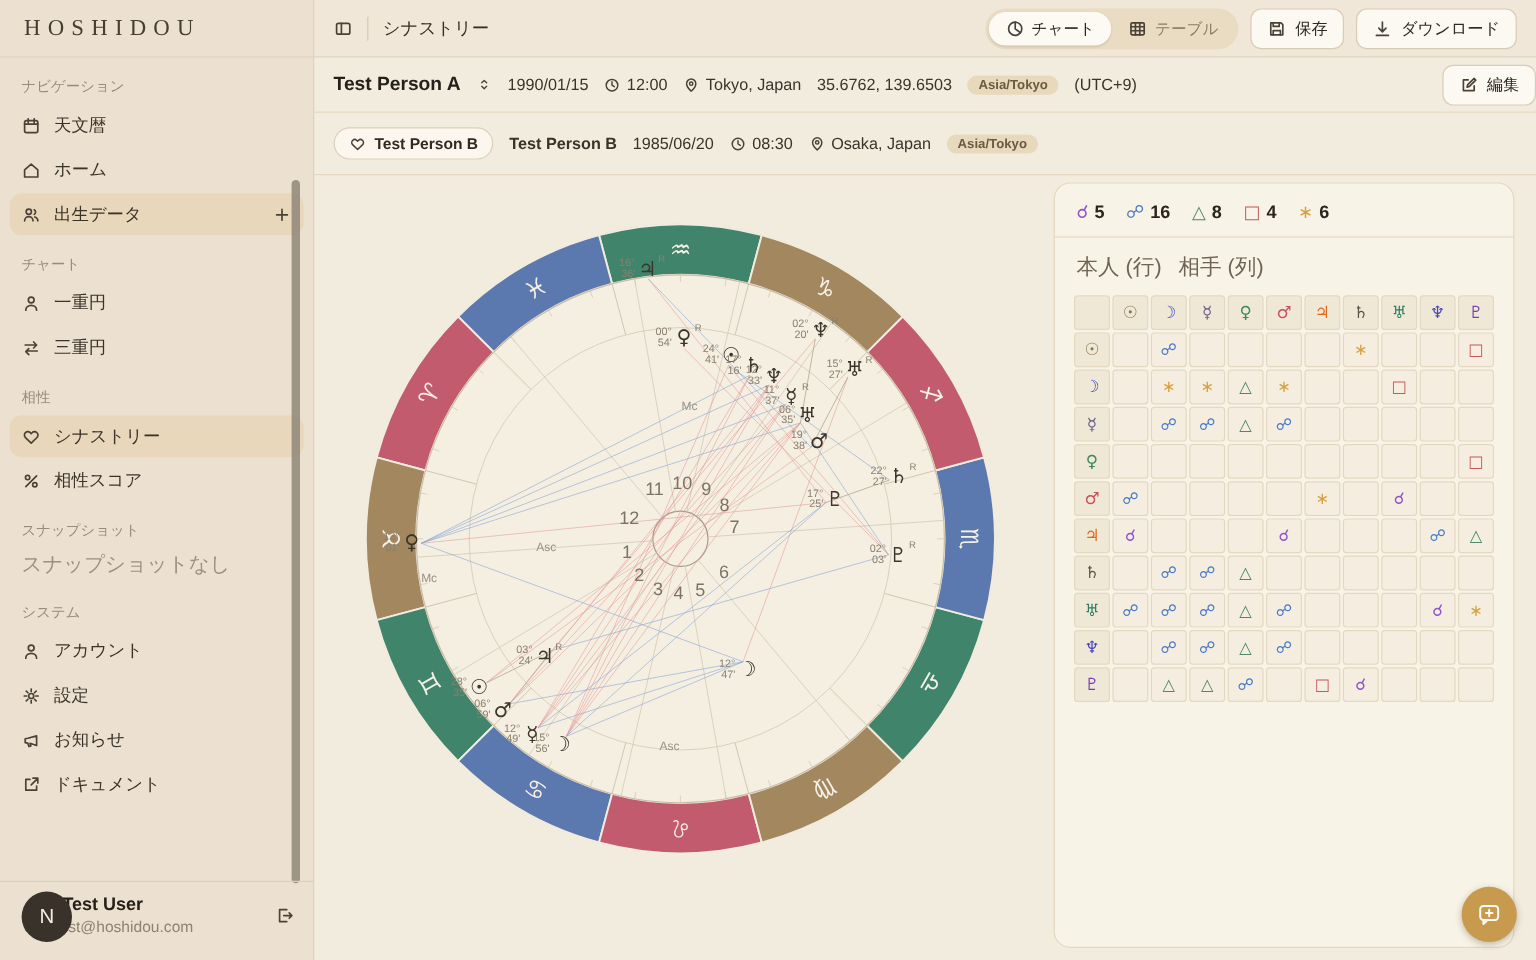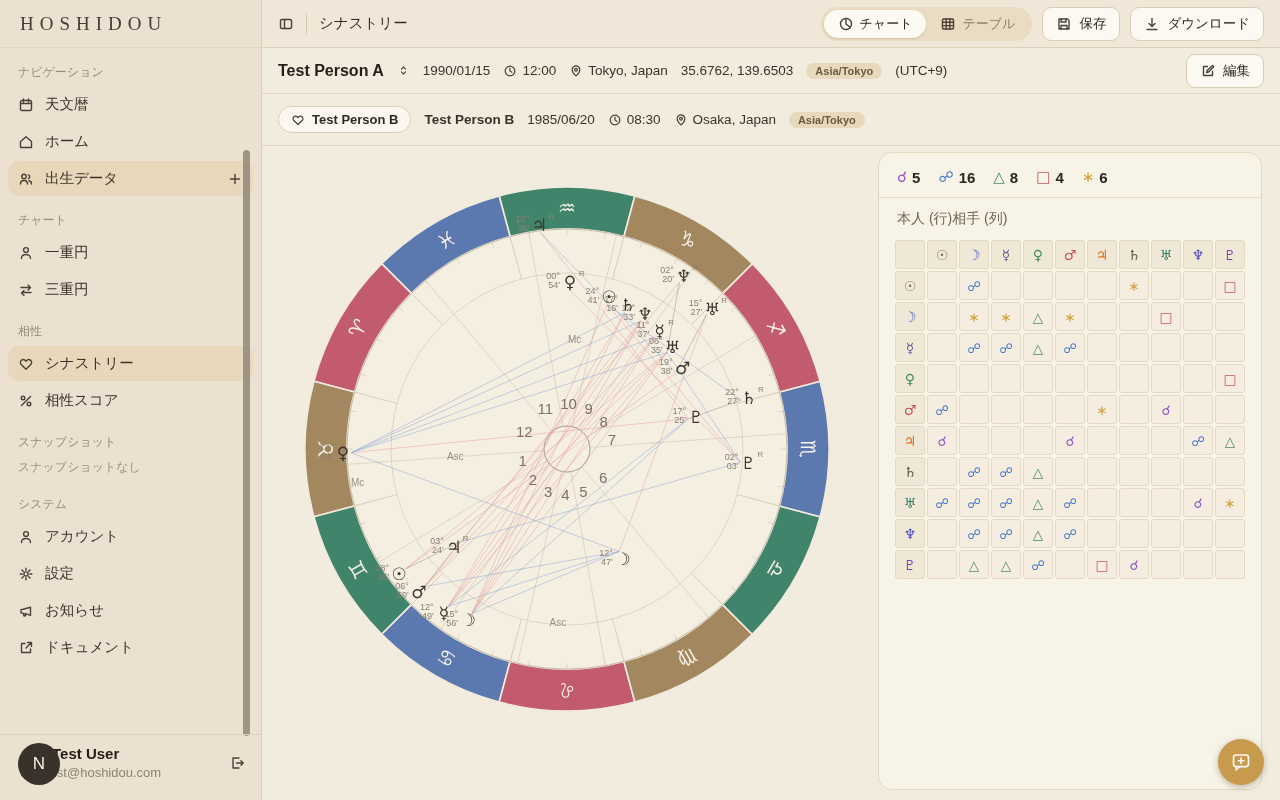--- a/index.html
+++ b/index.html
@@ -9,21 +9,21 @@
 
   
   .sidebar { position:absolute; left:0; top:0; width:262px; height:800px; background:#ece1d1; border-right:1px solid #dbceb8; }
   .logo { height:48px; display:flex; align-items:center; padding-left:20px; font-family:"Liberation Serif","DejaVu Serif",serif; font-size:19px; letter-spacing:6px; color:#453e33; border-bottom:1px solid #e2d6c1; }
   .side-scroll { position:absolute; top:150px; right:11px; width:7px; height:586px; background:#8f8779; border-radius:4px; opacity:.85; }
   .section-label { font-size:12px; color:#978c7a; margin:16px 18px 6px; }
   .side-item { display:flex; align-items:center; gap:11px; margin:2px 8px; padding:8px 10px; border-radius:10px; font-size:14.5px; color:#3a332a; cursor:default; }
   .side-item.active { background:#e8d7ba; }
   .side-item .spacer { flex:1; }
   .side-item svg { flex:none; }
-  .side-muted { font-size:12px; color:#9b9181; padding:2px 18px 4px; }
+  .side-muted { font-size:17px; color:#9b9181; padding:2px 18px 4px; }
   .side-footer { position:absolute; left:0; bottom:0; width:100%; height:66px; border-top:1px solid #ddd0ba; }
   .avatar { position:absolute; left:18px; top:8px; width:42px; height:42px; border-radius:50%; background:#38322b; color:#f5efe2; display:flex; align-items:center; justify-content:center; font-size:17px; z-index:2; }
   .uname { position:absolute; left:52px; top:10px; font-size:15px; font-weight:700; color:#262018; }
   .uemail { position:absolute; left:20px; top:30px; font-size:13px; color:#8e8371; }
   .logout { position:absolute; right:16px; top:20px; }
 
   
   .topbar { position:absolute; left:262px; top:0; width:1018px; height:48px; background:#f0e7d8; border-bottom:1px solid #ddd0ba; display:flex; align-items:center; padding:0 16px; gap:12px; }
   .tb-divider { width:1px; height:20px; background:#d6c9b2; }
   .breadcrumb { font-size:14.5px; color:#342e25; }
@@ -34,35 +34,35 @@
   .btn { display:flex; align-items:center; gap:7px; padding:7px 13px; border-radius:9px; border:1px solid #d9ccb5; background:#fcf9f2; font-size:13.5px; color:#2f2a22; }
 
   
   .main { position:absolute; left:262px; top:48px; width:1018px; height:752px; background:#f2ecdf; }
   .person-row { display:flex; align-items:center; gap:13px; padding:0 16px; font-size:13.5px; color:#3a332a; position:relative; }
   .rowA { height:46px; border-bottom:1px solid #e3d7c2; }
   .rowB { height:52px; border-bottom:1px solid #e3d7c2; }
   .pname { font-size:16px; font-weight:700; color:#24201a; }
   .meta { display:flex; align-items:center; gap:5px; }
   .badge { background:#e9d9bc; border-radius:999px; padding:2px 9px; font-size:11px; color:#6a5b40; font-weight:600; }
-  .edit-btn { position:absolute; right:16px; }
+  .edit-btn { position:absolute; right:0; }
   .chip { display:flex; align-items:center; gap:7px; padding:5px 12px; border:1px solid #dbcfb8; border-radius:999px; background:#fbf7ef; font-size:13px; font-weight:600; color:#2f2a22; }
   .pbname { font-weight:700; font-size:13.5px; }
 
   
   #wheel { position:absolute; left:0; top:0; }
 
   
   .aspect-panel { position:absolute; right:18px; top:104px; width:384px; height:638px; background:#f8f3e7; border:1px solid #e4d8c1; border-radius:14px; }
   .summary { display:flex; align-items:center; gap:18px; padding:15px 18px 11px; }
   .sum-item { display:flex; align-items:center; gap:5px; }
   .sum-glyph { font-family:"DejaVu Sans",sans-serif; font-size:15px; }
   .sum-count { font-size:15px; font-weight:600; color:#2a251d; }
   .panel-div { height:1px; background:#e6dac3; margin:0 0 12px; }
-  .grid-caption { display:flex; gap:0; font-size:14px; color:#6f6453; padding:0 18px 10px; }
+  .grid-caption { display:flex; gap:14px; font-size:18px; color:#6f6453; padding:0 18px 10px; }
   table.aspect-grid { border-collapse:separate; border-spacing:2px; margin:0 auto; }
   .aspect-grid td { width:30px; height:29px; text-align:center; vertical-align:middle; background:#f5eee0; border:1px solid #e4d8c1; border-radius:3px; font-family:"DejaVu Sans",sans-serif; font-size:13.5px; }
   .aspect-grid td.hdr { background:#f0e8d6; font-size:14px; }
   .aspect-grid td.corner { background:#f0e8d6; }
 
   .fab { position:absolute; right:16px; bottom:15px; width:46px; height:46px; border-radius:50%; background:#c89a4e; border:none; box-shadow:0 2px 6px rgba(60,40,10,.3); display:flex; align-items:center; justify-content:center; }
 
   .ic { color:#4a4237; }
   svg { display:block; }
 </style>

